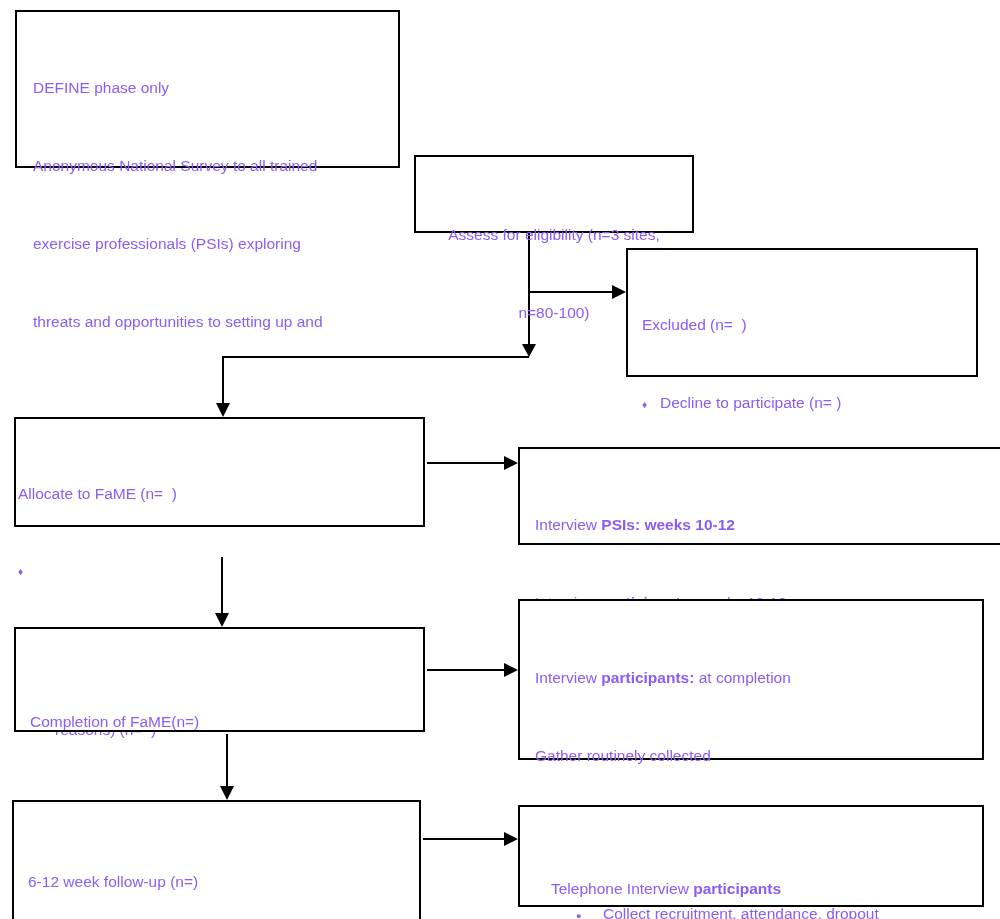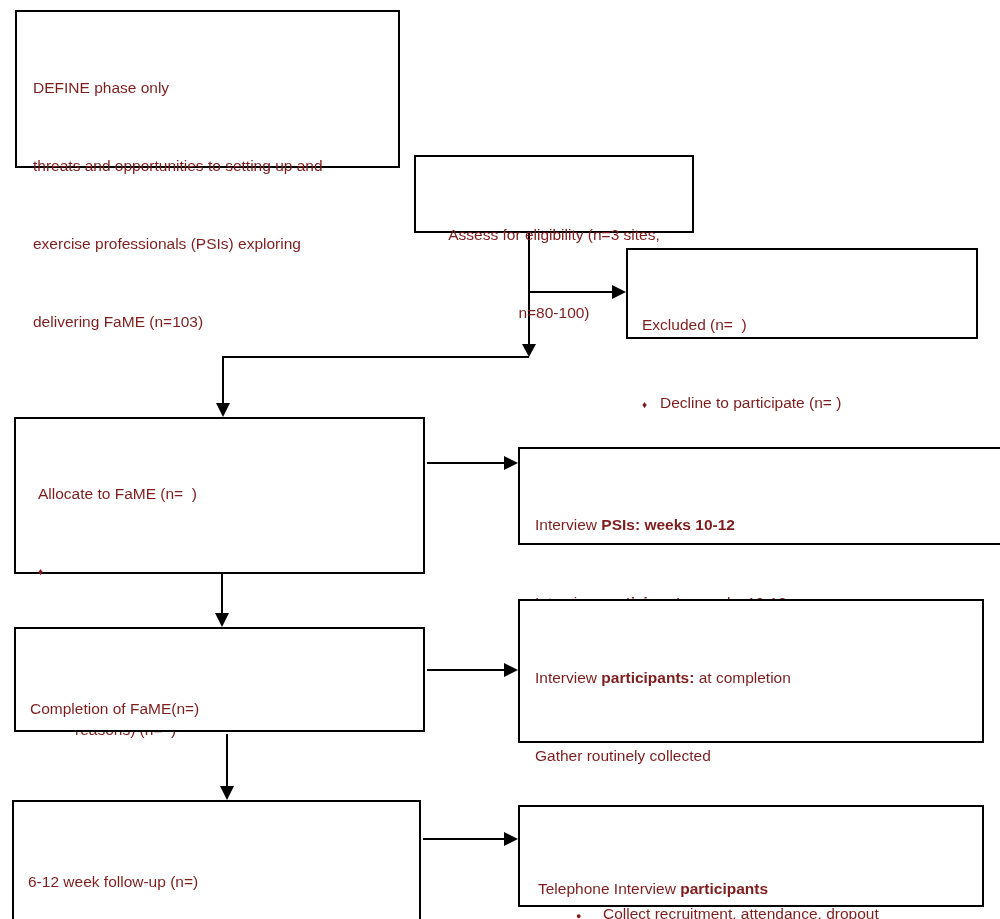--- a/index.html
+++ b/index.html
@@ -1,21 +1,21 @@
 <!DOCTYPE html>
 <html><head>
 <meta charset="utf-8">
 <style>
   html,body{margin:0;padding:0;background:#ffffff;}
   .canvas{
     position:relative;
     width:1000px;height:919px;
     background:#ffffff;
     font-family:"Liberation Sans", sans-serif;
-    color:#7f1d1d;
+    color:#8b5cf6;
     overflow:hidden;
   }
   .box{
     position:absolute;
     box-sizing:border-box;
     border:2px solid #000000;
     background:#ffffff;
     font-size:15.5px;
     line-height:26px;
     white-space:pre-wrap;
@@ -33,27 +33,27 @@
   
   .brow7{display:flex;align-items:baseline;padding-left:41px;}
   .rm{
     flex:0 0 27px;
     font-size:9px;
     text-align:left;
   }
   
   #box-define{left:15px;top:10px;width:385px;height:158px;padding:11px 16px;}
   #box-assess{left:405px;top:155px;width:280px;height:78px;padding:13px 10px;text-align:center;margin-left:9px;}
-  #box-excluded{left:626px;top:248px;width:352px;height:91px;padding:10px 14px;}
-  #box-allocate{left:14px;top:417px;width:411px;height:157px;padding:10px 22px;}
+  #box-excluded{left:626px;top:248px;width:352px;height:129px;padding:10px 14px;}
+  #box-allocate{left:14px;top:417px;width:411px;height:110px;padding:10px 2px;}
   #box-interview-psis{left:518px;top:447px;width:533px;height:98px;padding:11px 15px;}
-  #box-completion{left:14px;top:627px;width:411px;height:105px;padding:15px 14px;}
-  #box-interview-completion{left:518px;top:599px;width:466px;height:144px;padding:12px 15px;}
+  #box-completion{left:14px;top:627px;width:411px;height:105px;padding:28px 14px;}
+  #box-interview-completion{left:518px;top:599px;width:466px;height:161px;padding:12px 15px;}
   #box-followup{left:12px;top:800px;width:409px;height:126px;padding:15px 14px;}
-  #box-telephone{left:518px;top:805px;width:466px;height:102px;padding:17px 18px;}
+  #box-telephone{left:518px;top:805px;width:466px;height:102px;padding:17px 31px;}
   .connectors{
     position:absolute;left:0;top:0;
     pointer-events:none;
   }
   .connectors line, .connectors polyline{
     stroke:#000000;stroke-width:2;fill:none;
   }
   .connectors polygon{fill:#000000;stroke:none;}
 </style>
 </head>
@@ -91,23 +91,23 @@
       <polygon points="220,786 234,786 227,800"></polygon>
     </g>
     <g>
       <line x1="423" y1="839" x2="505" y2="839"></line>
       <polygon points="504,832 504,846 518,839"></polygon>
     </g>
   </svg>
 
   <div class="box" id="box-define">
     <div class="line">DEFINE phase only</div>
+    <div class="line">Anonymous National Survey to all trained</div>
+    <div class="line">exercise professionals (PSIs) exploring</div>
     <div class="line">threats and opportunities to setting up and</div>
-    <div class="line">exercise professionals (PSIs) exploring</div>
-    <div class="line">delivering FaME (n=103)</div>
   </div>
 
   <div class="box" id="box-assess">
     <div class="line">Assess for eligibility (n=3 sites,</div>
     <div class="line">n=80-100)</div>
   </div>
 
   <div class="box" id="box-excluded">
     <div class="line">Excluded (n=  )</div>
     <div class="brow"><span class="dm">♦</span><span class="line">Decline to participate (n= )</span></div>

